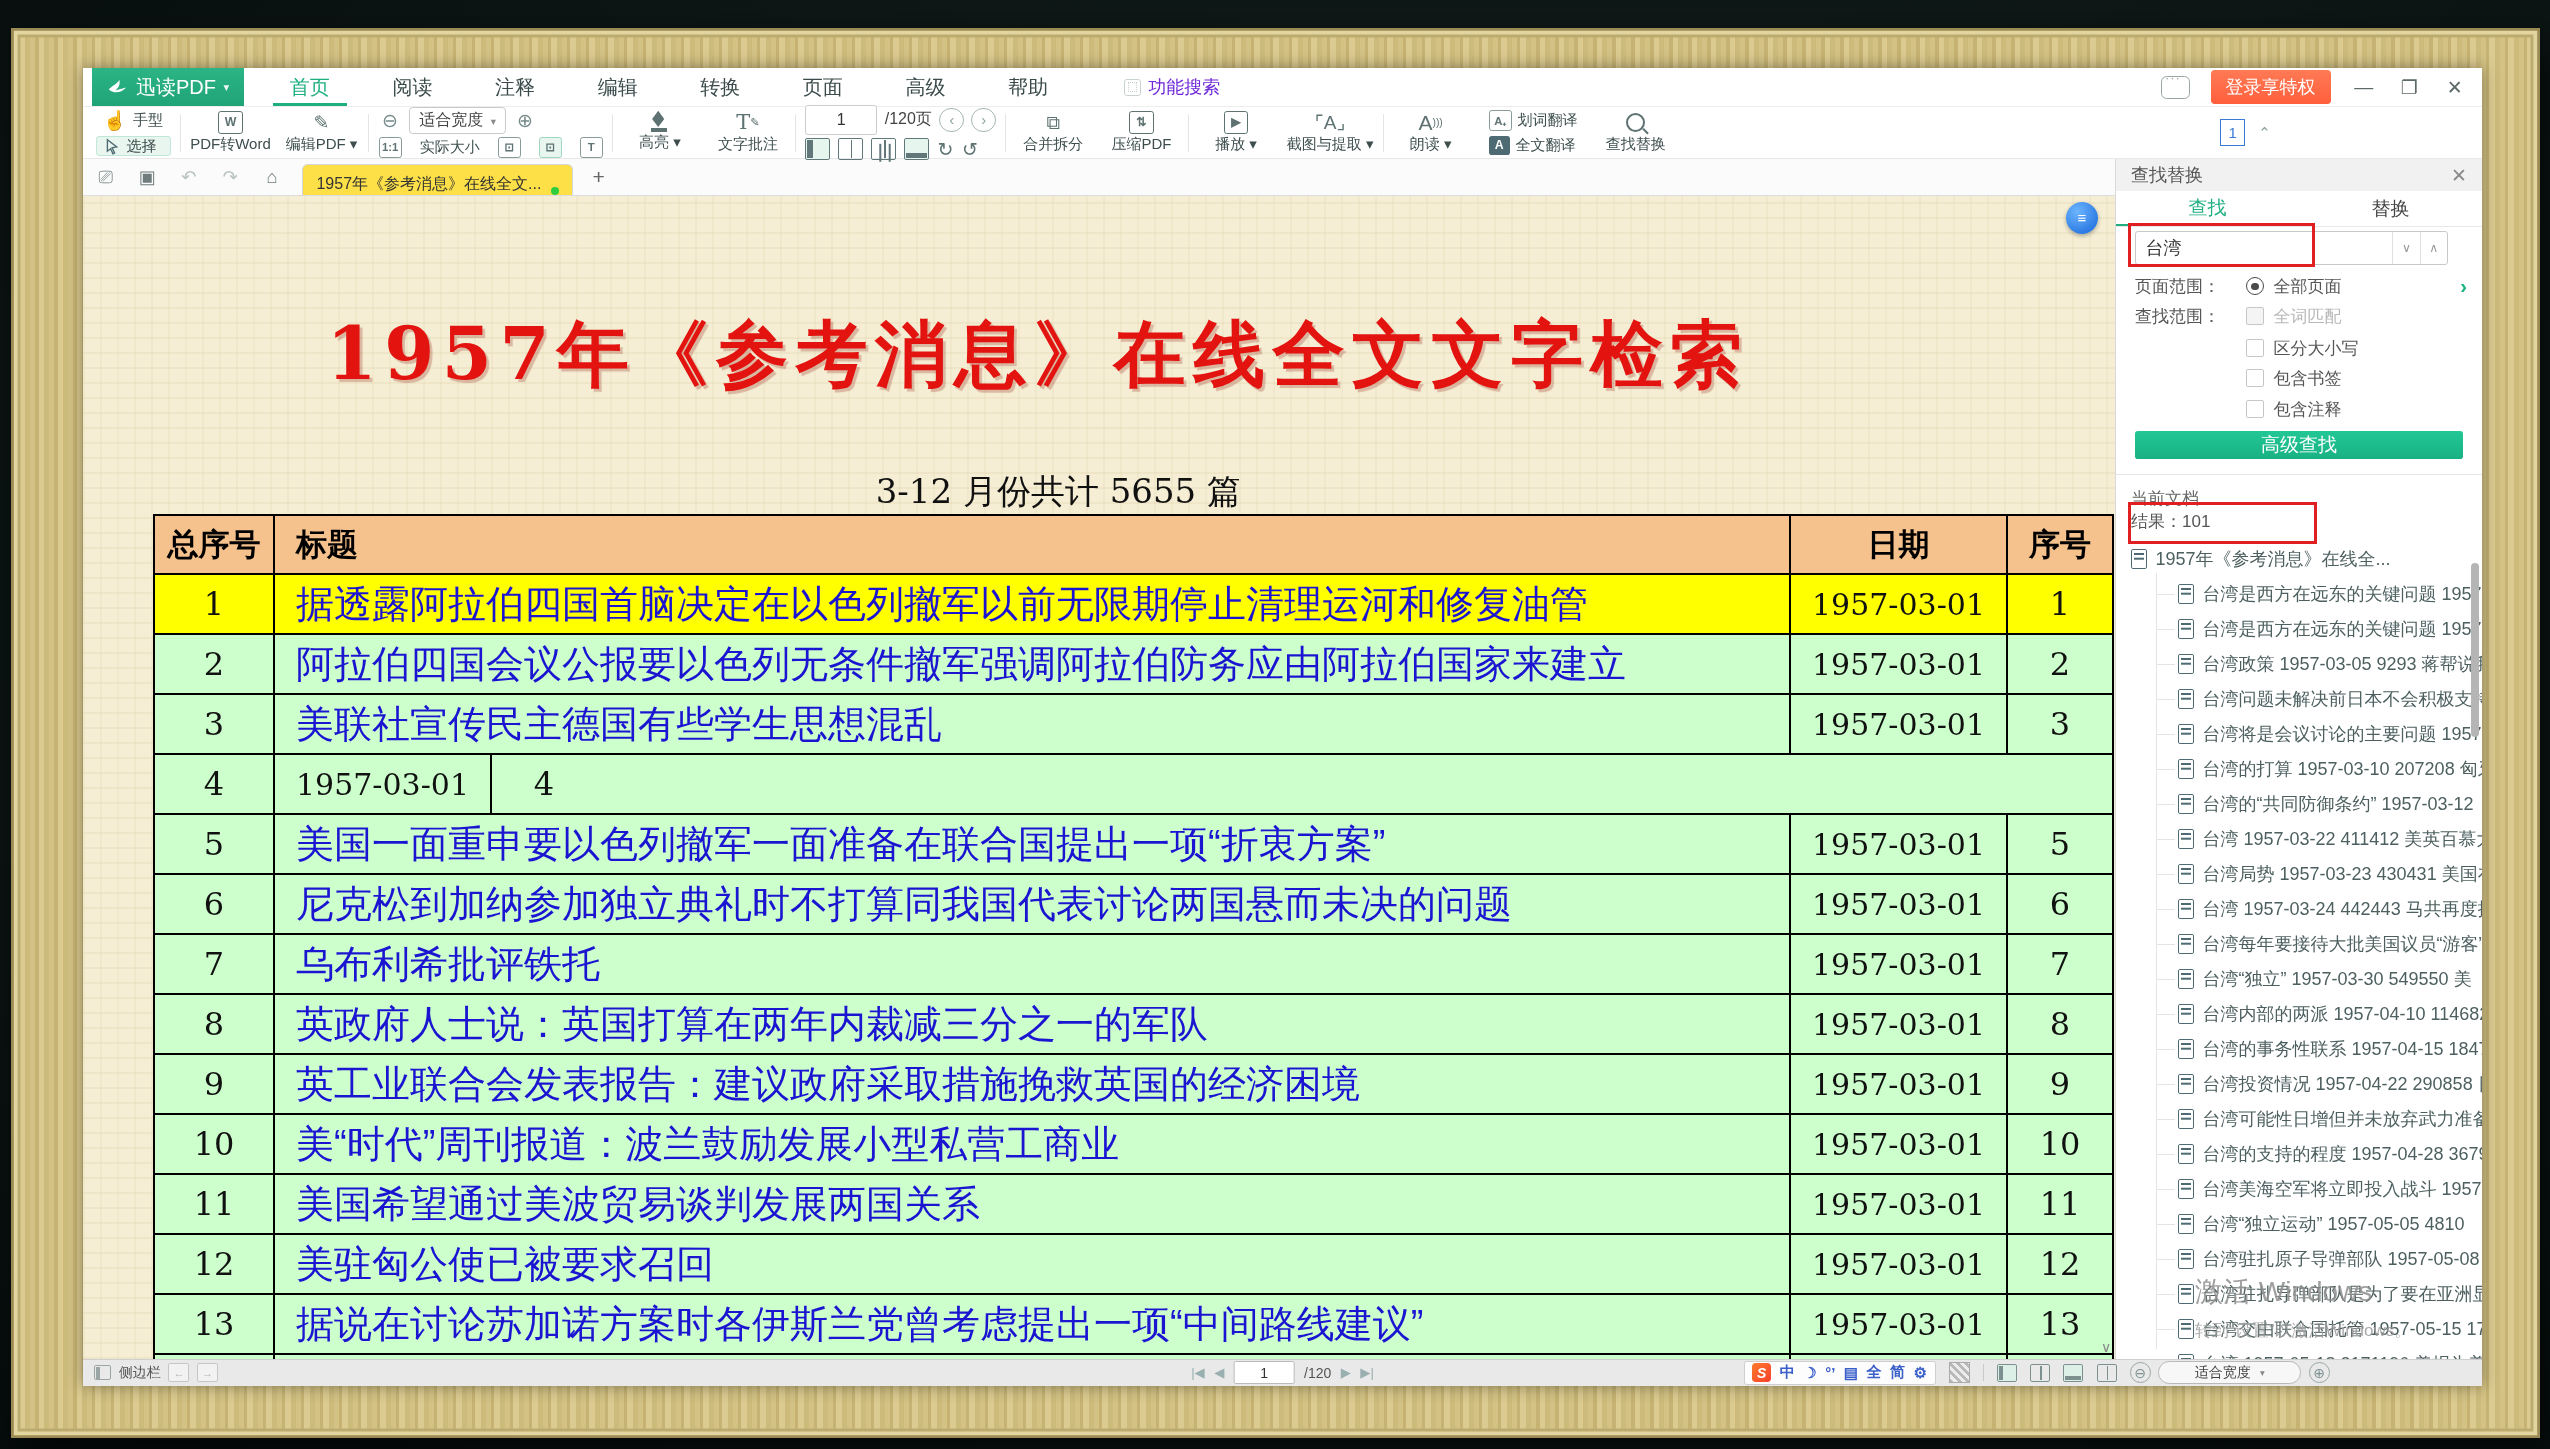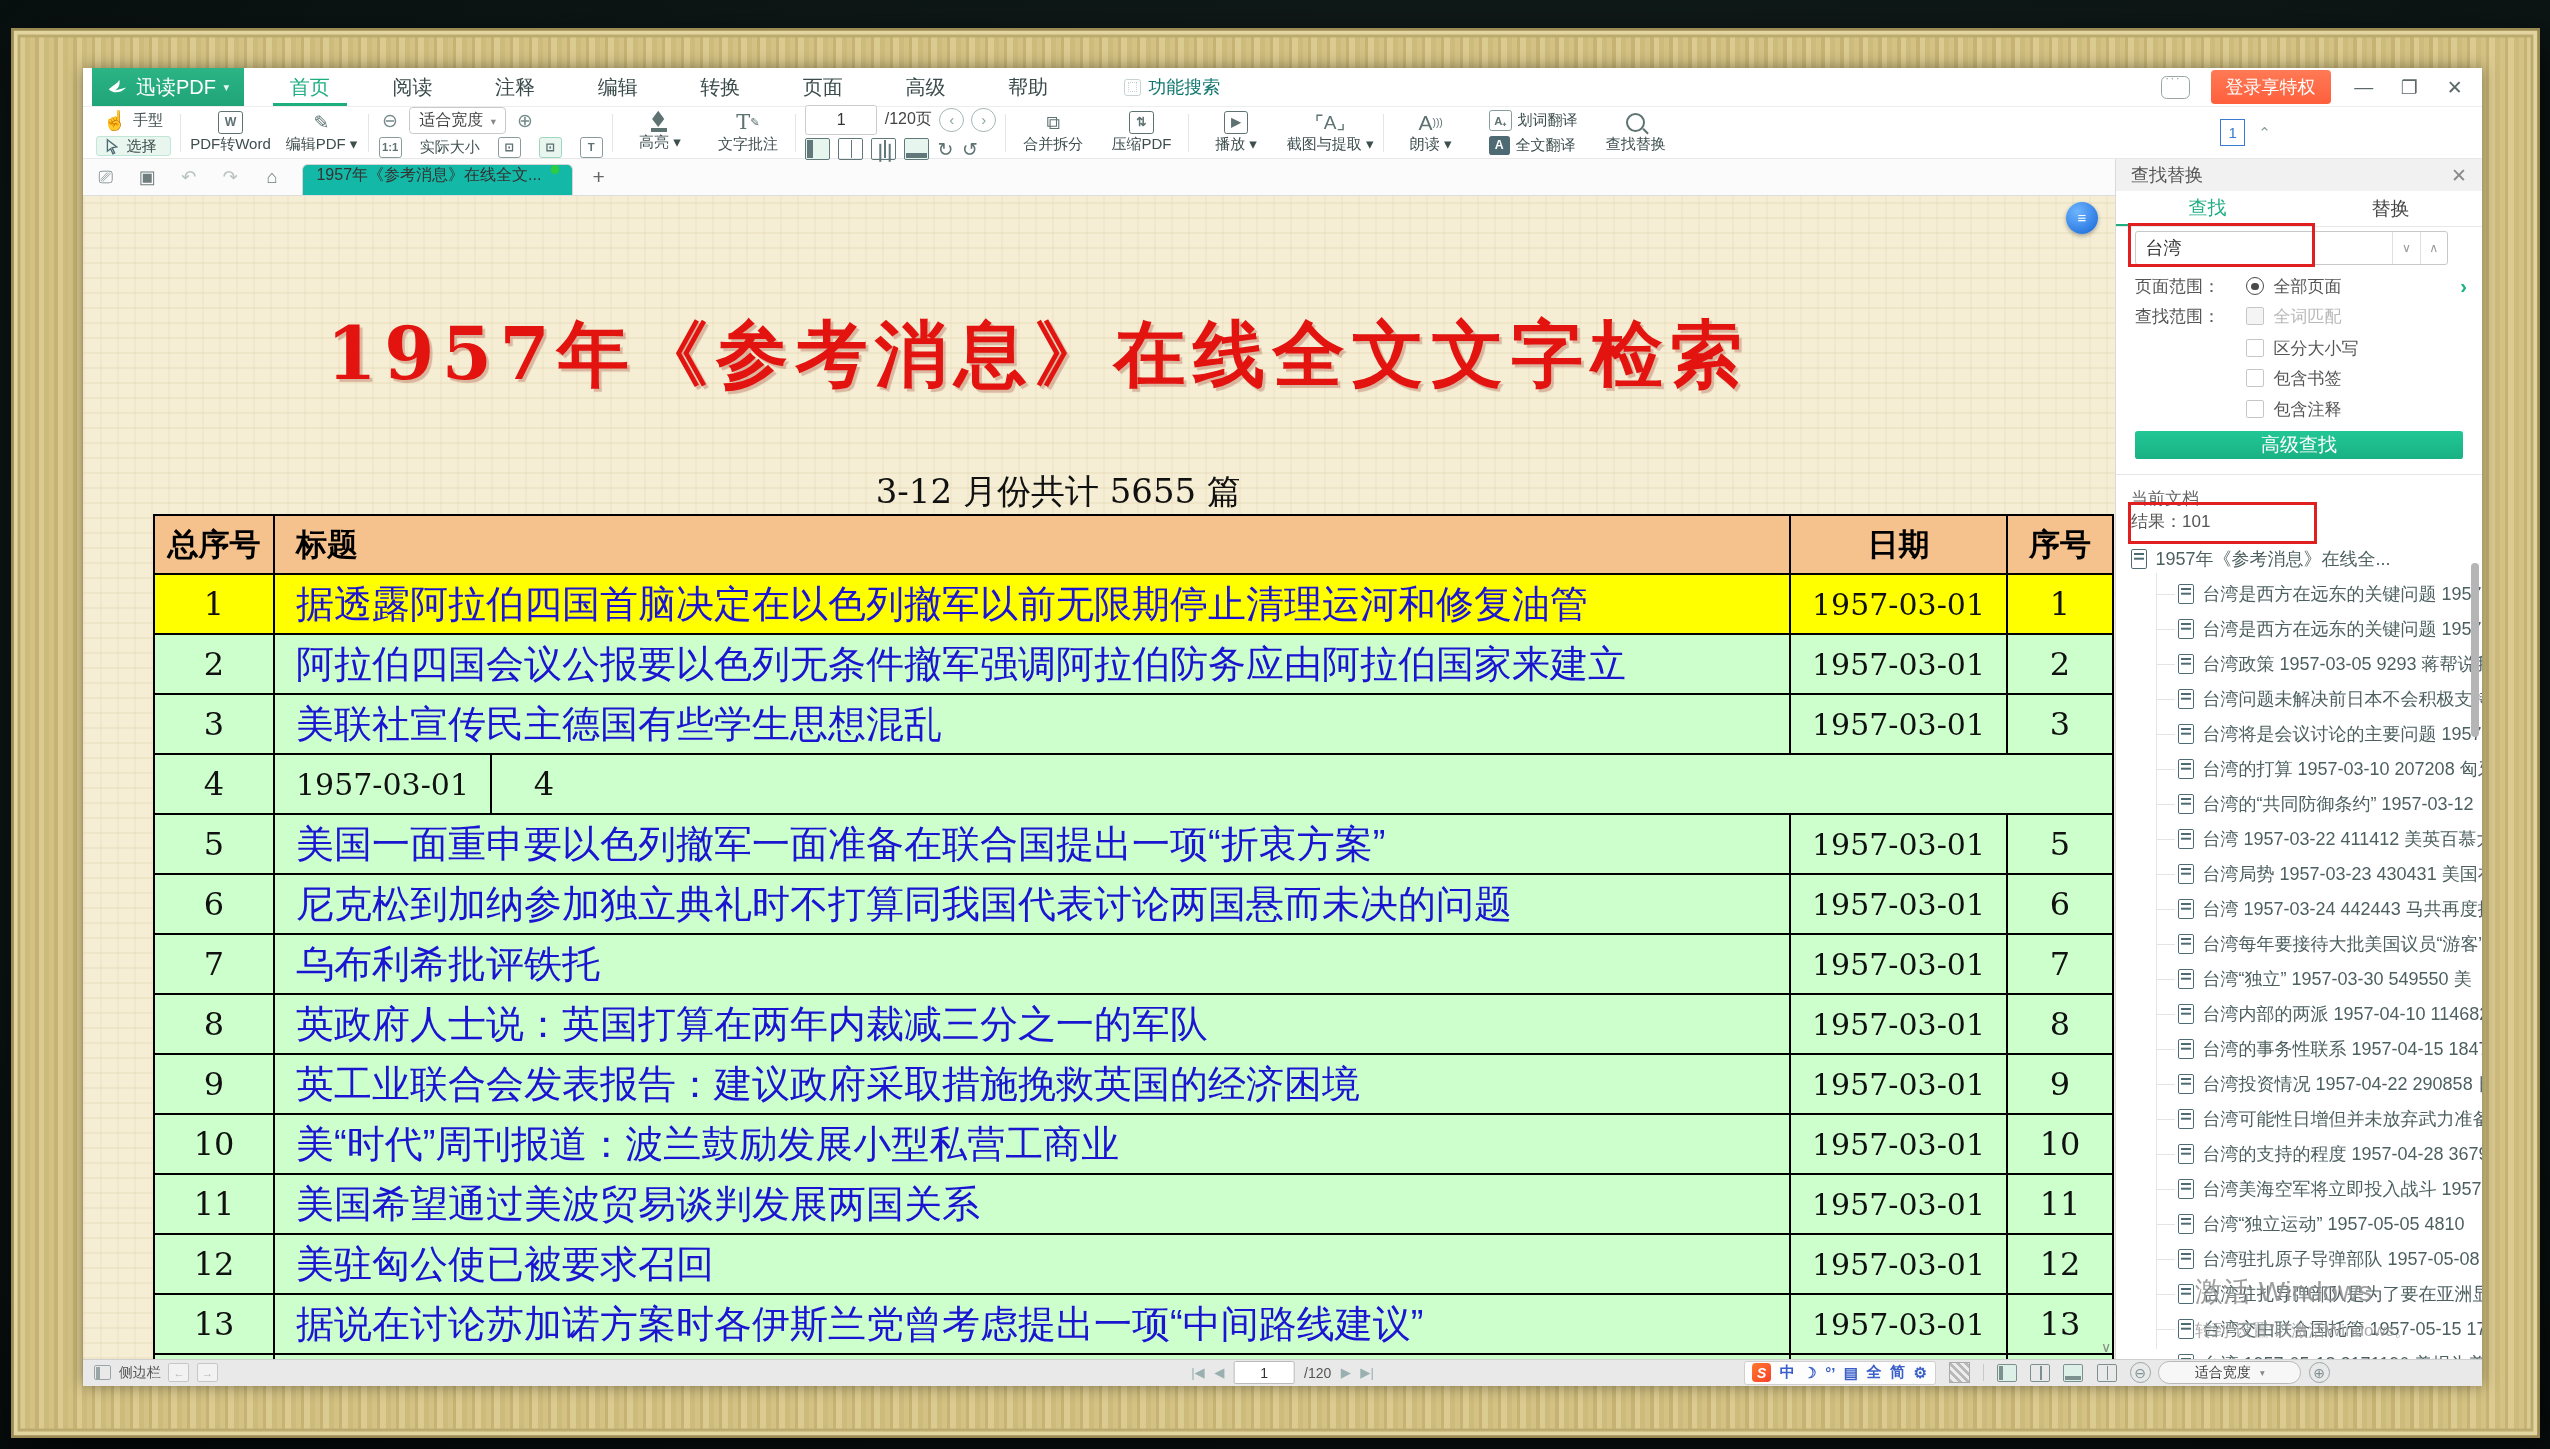--- a/index.html
+++ b/index.html
@@ -22,21 +22,21 @@
   }
   
   .menubar{height:38px;display:flex;align-items:center;border-bottom:0.9px solid #ededed;background:#fff;flex:none;}
   .logo{height:38px;display:flex;align-items:center;gap:7.5px;padding:0 15px;margin-left:9.4px;
     background:linear-gradient(#2cb485,#1fa477);color:#fff;font-size:20px;cursor:pointer;}
   .logo .caret{font-size:11.3px;opacity:.9;}
   .menu-tabs{display:flex;align-items:center;height:100%;margin-left:42px;}
   .menu-tab{padding:0 3.8px;margin-right:55px;font-size:20px;color:#3b4b4b;height:100%;display:flex;align-items:center;position:relative;cursor:pointer;}
   .menu-tab.active{color:#1fae80;}
   .menu-tab.active::after{content:"";position:absolute;left:-13.2px;right:-13.2px;bottom:0;height:2.8px;background:#1fae80;}
-  .func-search{display:flex;align-items:center;gap:7.5px;color:#0f766e;font-size:18px;margin-left:17px;}
+  .func-search{display:flex;align-items:center;gap:7.5px;color:#6d28d9;font-size:18px;margin-left:17px;}
   .fs-ic{width:15px;height:15px;border:1.9px solid #c9d2d2;border-radius:2.8px;position:relative;}
   .fs-ic::after{content:"";position:absolute;inset:2.8px;border:1.4px dotted #c9d2d2;}
   .menubar-right{margin-left:auto;display:flex;align-items:center;gap:21px;padding-right:15px;}
   .chat-ic{width:26.4px;height:21px;border:1.9px solid #9aa5a5;border-radius:5.7px;position:relative;}
   .chat-ic::after{content:"···";position:absolute;left:2.8px;top:-6.6px;color:#9aa5a5;font-size:13.2px;letter-spacing:0.9px;}
   .login-btn{background:linear-gradient(#ff7a55,#ff5f3d);color:#fff;border:none;border-radius:3.8px;
     font-size:18px;padding:4.7px 15px;font-family:inherit;cursor:pointer;}
   .win-btn{color:#5e6a6a;font-size:19px;width:24.5px;text-align:center;cursor:pointer;}
   
   .toolbar{height:51px;display:flex;align-items:center;padding:0 13.2px;border-bottom:0.9px solid #e8e8e8;background:#fff;flex:none;}
@@ -74,21 +74,21 @@
   .cursor-svg{display:block;}
   .badge-group{margin-left:auto;margin-right:198px;display:flex;align-items:center;gap:13.2px;}
   .page-badge{width:22.6px;height:24.5px;border:1.9px solid #3a7bd5;color:#3a7bd5;font-size:15px;display:flex;align-items:center;justify-content:center;background:#fff;}
   .collapse-ic{color:#8a9a9a;font-size:15px;cursor:pointer;}
   
   .main{flex:1;display:flex;min-height:0;}
   .left-col{flex:1;display:flex;flex-direction:column;min-width:0;}
   
   .tabbar{height:36px;background:#fbfbfb;border-bottom:0.9px solid #ddd;display:flex;align-items:center;padding:0 11.3px;gap:19px;flex:none;}
   .tb-ic{color:#707d7d;font-size:18px;cursor:pointer;width:22.6px;text-align:center;}
-  .doc-tab{display:flex;align-items:flex-start;gap:9.4px;background:#14b8a6;border:0.9px solid #d5d5d5;border-bottom:none;
+  .doc-tab{display:flex;align-items:flex-end;gap:9.4px;background:#fde047;border:0.9px solid #d5d5d5;border-bottom:none;
     border-radius:5.7px 5.7px 0 0;height:30px;align-self:flex-end;padding:0 13.2px;font-size:16px;color:#333;max-width:273px;cursor:pointer;}
   .dot{width:8.5px;height:8.5px;border-radius:50%;background:#2ecc40;flex:none;}
   .plus{color:#666;font-size:21px;cursor:pointer;}
   
   .docwrap{flex:1;position:relative;min-height:0;overflow:hidden;
     background:#f5eed4;
     background-image:repeating-linear-gradient(0deg, rgba(201,180,130,.14) 0 1.9px, transparent 1.9px 15px),
                      repeating-linear-gradient(90deg, rgba(201,180,130,.10) 0 1.9px, transparent 1.9px 17px);}
   .doc-title{position:absolute;top:111px;left:0;width:94%;text-align:center;font-family:"DejaVu Serif",serif;
     font-weight:bold;font-size:72px;color:#e31310;letter-spacing:7.5px;

